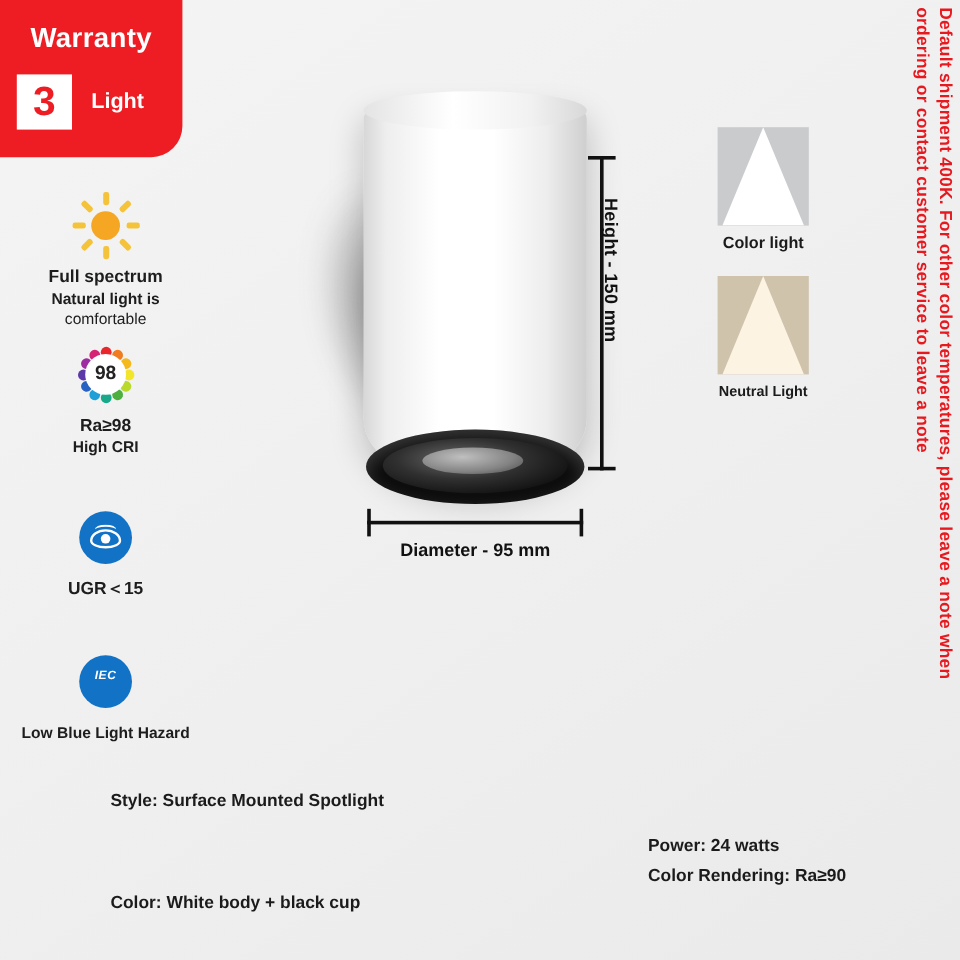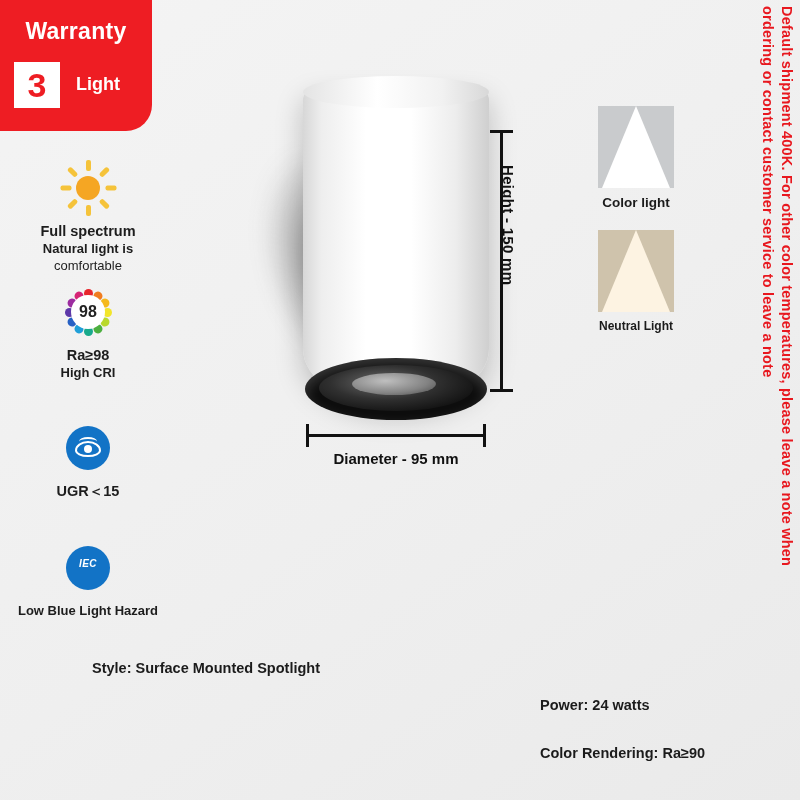--- a/index.html
+++ b/index.html
@@ -362,21 +362,21 @@
   
   .spec {
     position: absolute;
     font-size: 14.5px;
     font-weight: bold;
     color: #1b1b1b;
   }
   #spec-style  { left: 92px;  top: 660px; }
   #spec-power  { left: 540px; top: 697px; }
   #spec-color  { left: 92px;  top: 745px; }
-  #spec-render { left: 540px; top: 745px; }
+  #spec-render { left: 540px; top: 722px; }
 </style>
 </head>
 <body>
 
 <div class="page">
 
   <div class="warranty">
     <div class="warranty-title">Warranty</div>
     <div class="warranty-num">3</div>
     <div class="warranty-year">Light</div>
@@ -470,15 +470,16 @@
   <div class="cct featured" id="cct-neutral">
     <div class="swatch" style="background:#cfc3ac">
       <span class="beam" style="border-bottom:82px solid #fdf3e2;"></span>
     </div>
     <div class="label">Neutral Light</div>
   </div>
 
 
   <div class="spec" id="spec-style">Style: Surface Mounted Spotlight</div>
   <div class="spec" id="spec-power">Power: 24 watts</div>
+  <div class="spec" id="spec-color">Color: White body + black cup</div>
   <div class="spec" id="spec-render">Color Rendering: Ra≥90</div>
 
 </div>
 
 </body></html>

